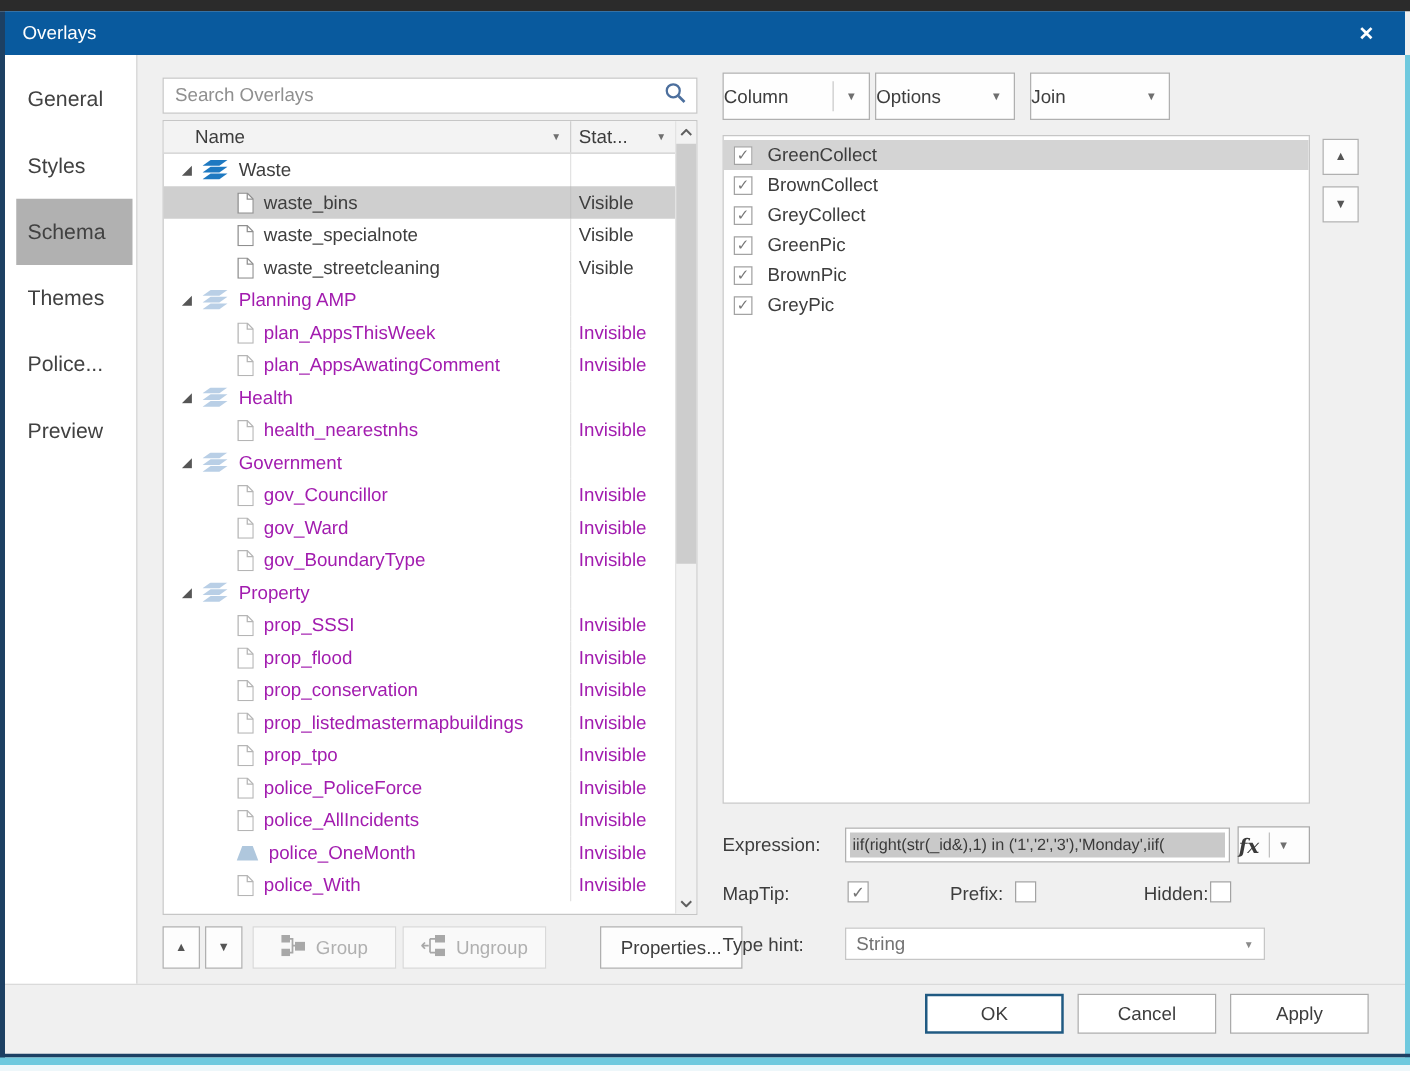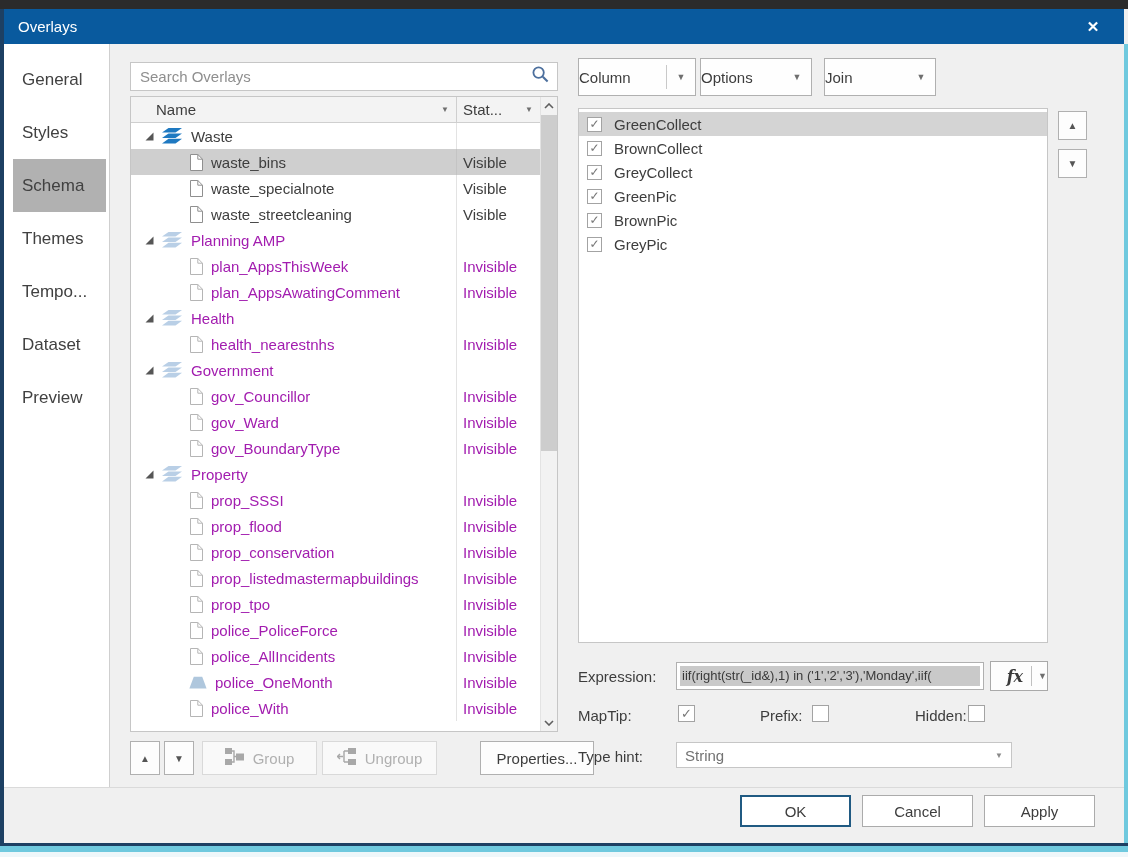--- a/index.html
+++ b/index.html
@@ -96,21 +96,21 @@
             display:flex; align-items:center; justify-content:center; }
   #mv-up { top:111px; } #mv-down { top:149px; }
 
   
   .r-label { position:absolute; font-size:15px; color:#3d3d3d; }
   .expr-field { position:absolute; left:676px; top:662px; width:308px; height:28px; background:#fff;
                 border:1px solid #b0b0b0; padding:3px; overflow:hidden; }
   .expr-sel { display:block; height:100%; background:#c9c9c9; color:#3a3a3a; font-size:13px; line-height:20px;
               padding:0 2px; white-space:nowrap; overflow:hidden; }
   .fx-btn { position:absolute; left:990px; top:661px; width:58px; height:30px; background:#fdfdfd;
-            border:1px solid #a9a9a9; display:flex; align-items:center; justify-content:flex-end; }
+            border:1px solid #a9a9a9; display:flex; align-items:center; justify-content:flex-start; }
   .fx-glyph { font-family:"DejaVu Serif", serif; font-style:italic; font-weight:600; font-size:16px; color:#3a3a3a; }
   .fx-div { width:1px; height:20px; background:#c0c0c0; margin:0 6px 0 8px; }
   .fx-arrow { font-size:9px; color:#6f6f6f; }
 
   .typehint-select { position:absolute; left:676px; top:742px; width:336px; height:26px; background:#fff;
                      border:1px solid #c6c6c6; display:flex; align-items:center; padding:0 8px; }
   .typehint-value { font-size:15px; color:#737373; }
   .typehint-arrow { margin-left:auto; font-size:8px; color:#8a8a8a; }
 
   
@@ -133,22 +133,21 @@
     <span class="close-btn">
         <span>✕</span>
       </span>
   </div>
 
   <div class="sidebar">
       <div class="side-item">General</div>
       <div class="side-item">Styles</div>
       <div class="side-item selected">Schema</div>
       <div class="side-item">Themes</div>
-      <div class="side-item">Tempo...</div>
-      <div class="side-item">Dataset</div>
+      <div class="side-item">Police...</div>
       <div class="side-item">Preview</div>
     </div>
 
   <div class="search-box">
     <input type="text" placeholder="Search Overlays" style="">
     <span>
       <svg width="19" height="19" viewBox="0 0 19 19">
           <circle cx="7.6" cy="7.6" r="5.2" fill="none" stroke="#4c6f9d" stroke-width="1.8"></circle>
           <line x1="11.8" y1="11.8" x2="16.6" y2="16.6" stroke="#4c6f9d" stroke-width="2.1"></line>
         </svg>

